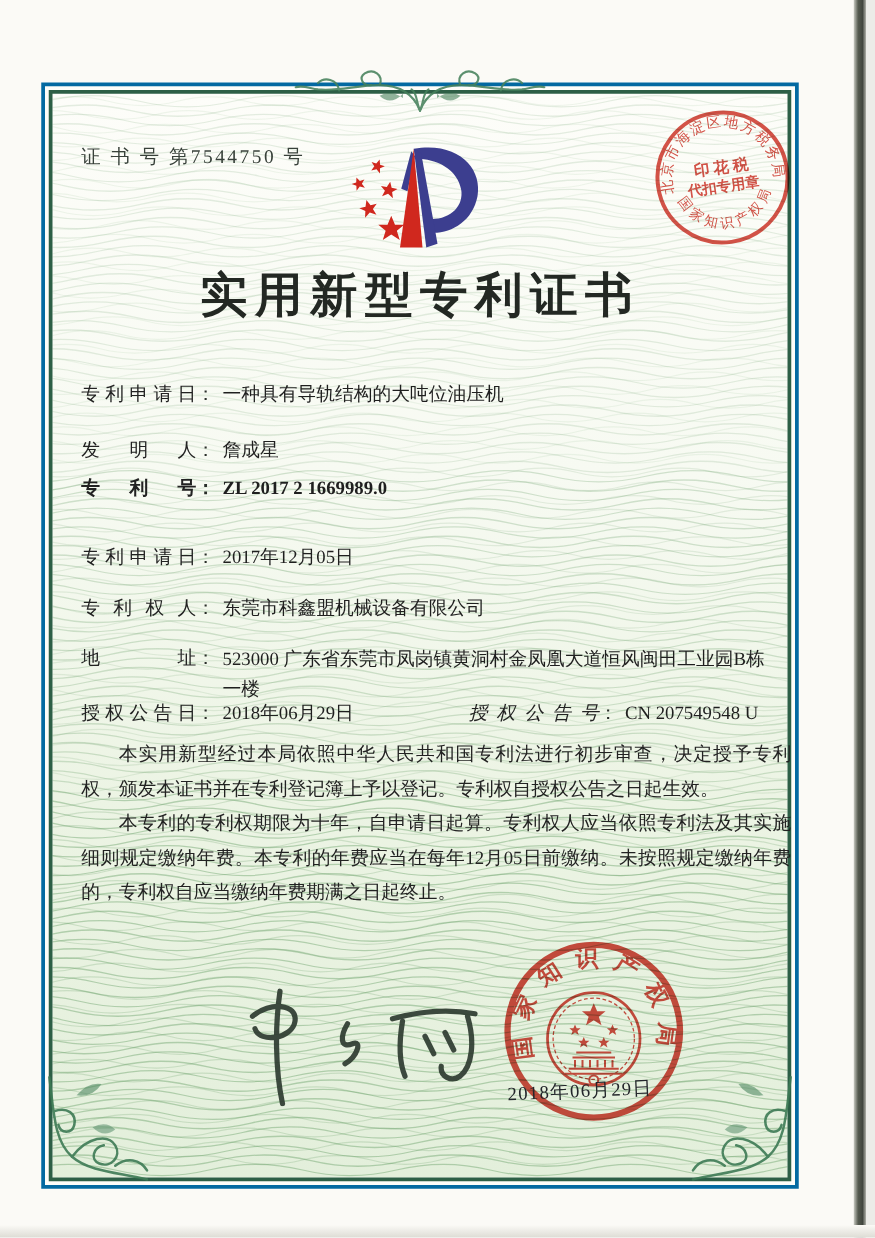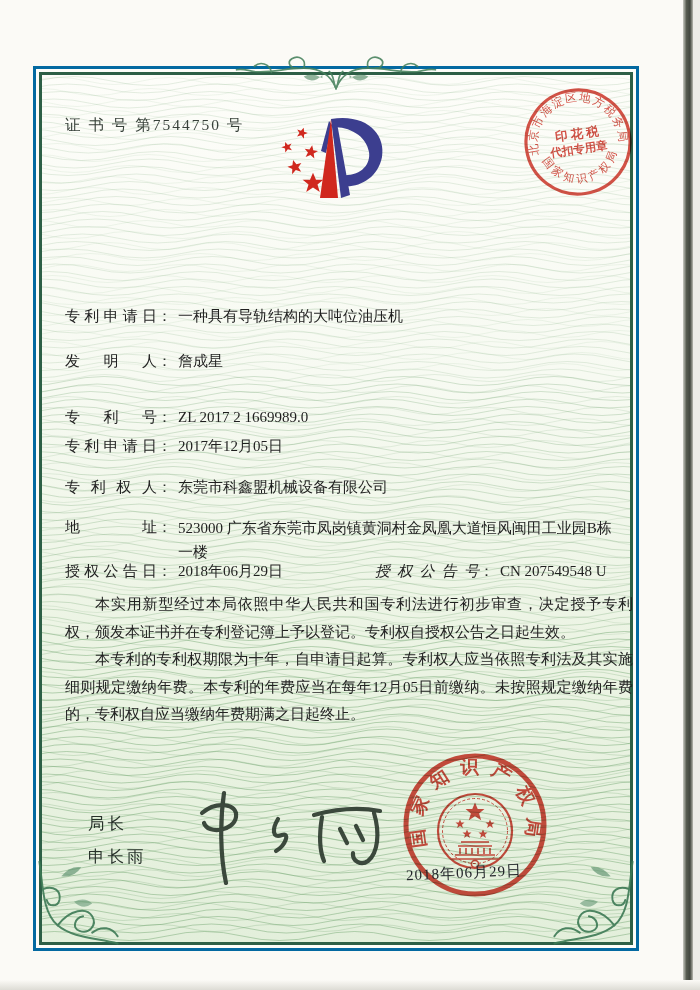--- a/index.html
+++ b/index.html
@@ -306,29 +306,30 @@
         <path transform="translate(40,47) scale(0.75) rotate(10)" d="M0,-9 L2.6,-2.8 9,-2.8 3.9,1.4 5.9,7.8 0,4 -5.9,7.8 -3.9,1.4 -9,-2.8 -2.6,-2.8 Z"></path>
         <path transform="translate(16,42) scale(0.6) rotate(-20)" d="M0,-9 L2.6,-2.8 9,-2.8 3.9,1.4 5.9,7.8 0,4 -5.9,7.8 -3.9,1.4 -9,-2.8 -2.6,-2.8 Z"></path>
         <path transform="translate(31,28) scale(0.62) rotate(18)" d="M0,-9 L2.6,-2.8 9,-2.8 3.9,1.4 5.9,7.8 0,4 -5.9,7.8 -3.9,1.4 -9,-2.8 -2.6,-2.8 Z"></path>
       </g>
       <path fill="#3c3e8f" d="M60,14 C96,8 115,30 111,52 C107,73 88,83 72,81 L70,70 C89,72 100,60 98,47 C95,30 78,22 62,22 Z"></path>
       <path fill="#3c3e8f" d="M60,14 L70,93 L79,90 L66,18 Z"></path>
       <path fill="#3c3e8f" d="M58,16 L50,46 L55,48 L61,20 Z"></path>
       <path fill="#d0281e" d="M60,14 L49,93 L67,93 Z"></path>
     </svg>
 
+    <div class="cert-title">实用新型专利证书</div>
 
     <div class="fields">
       <div class="field-row" style="top:236px;">
         <span class="flabel">专利申请日</span><span class="fcolon">：</span><span class="fvalue">一种具有导轨结构的大吨位油压机</span>
       </div>
       <div class="field-row" style="top:281px;">
         <span class="flabel">发明人</span><span class="fcolon">：</span><span class="fvalue">詹成星</span>
       </div>
-      <div class="field-row" style="top:337px;">
+      <div class="field-row" style="top:311px;font-weight:bold;">
         <span class="flabel">专利号</span><span class="fcolon">：</span><span class="fvalue">ZL 2017 2 1669989.0</span>
       </div>
       <div class="field-row" style="top:366px;">
         <span class="flabel">专利申请日</span><span class="fcolon">：</span><span class="fvalue">2017年12月05日</span>
       </div>
       <div class="field-row" style="top:407px;">
         <span class="flabel">专利权人</span><span class="fcolon">：</span><span class="fvalue">东莞市科鑫盟机械设备有限公司</span>
       </div>
       <div class="field-row" style="top:447px;">
         <span class="flabel">地址</span><span class="fcolon">：</span><span class="fvalue fvalue-wrap">523000 广东省东莞市凤岗镇黄洞村金凤凰大道恒风闽田工业园B栋一楼</span>
@@ -339,24 +340,20 @@
           <span class="flabel-wide">授权公告号</span><span class="fcolon">：</span><span class="fvalue">CN 207549548 U</span>
         </span>
       </div>
     </div>
 
     <div class="paragraphs">
       <p>本实用新型经过本局依照中华人民共和国专利法进行初步审查，决定授予专利权，颁发本证书并在专利登记簿上予以登记。专利权自授权公告之日起生效。</p>
       <p>本专利的专利权期限为十年，自申请日起算。专利权人应当依照专利法及其实施细则规定缴纳年费。本专利的年费应当在每年12月05日前缴纳。未按照规定缴纳年费的，专利权自应当缴纳年费期满之日起终止。</p>
     </div>
 
-    <div class="signer">
-      <div>局长</div>
-      <div>申长雨</div>
-    </div>
 
     <svg class="signature-svg" viewBox="0 0 205 100">
       <g stroke="#2e3b30" stroke-width="4.2" fill="none" stroke-linecap="round" opacity="0.92">
         <path d="M38,8 C34,35 34,70 40,98"></path>
         <path d="M16,28 C30,16 52,18 50,32 C48,46 22,50 18,38"></path>
         <path d="M92,34 C86,44 86,54 96,50 C104,47 100,60 90,66"></path>
         <path d="M128,30 C150,24 172,22 194,26"></path>
         <path d="M136,32 C133,50 133,64 138,76"></path>
         <path d="M188,28 C194,48 192,68 182,76 C175,81 166,76 167,68"></path>
         <path d="M154,44 C157,50 159,54 161,58"></path>

